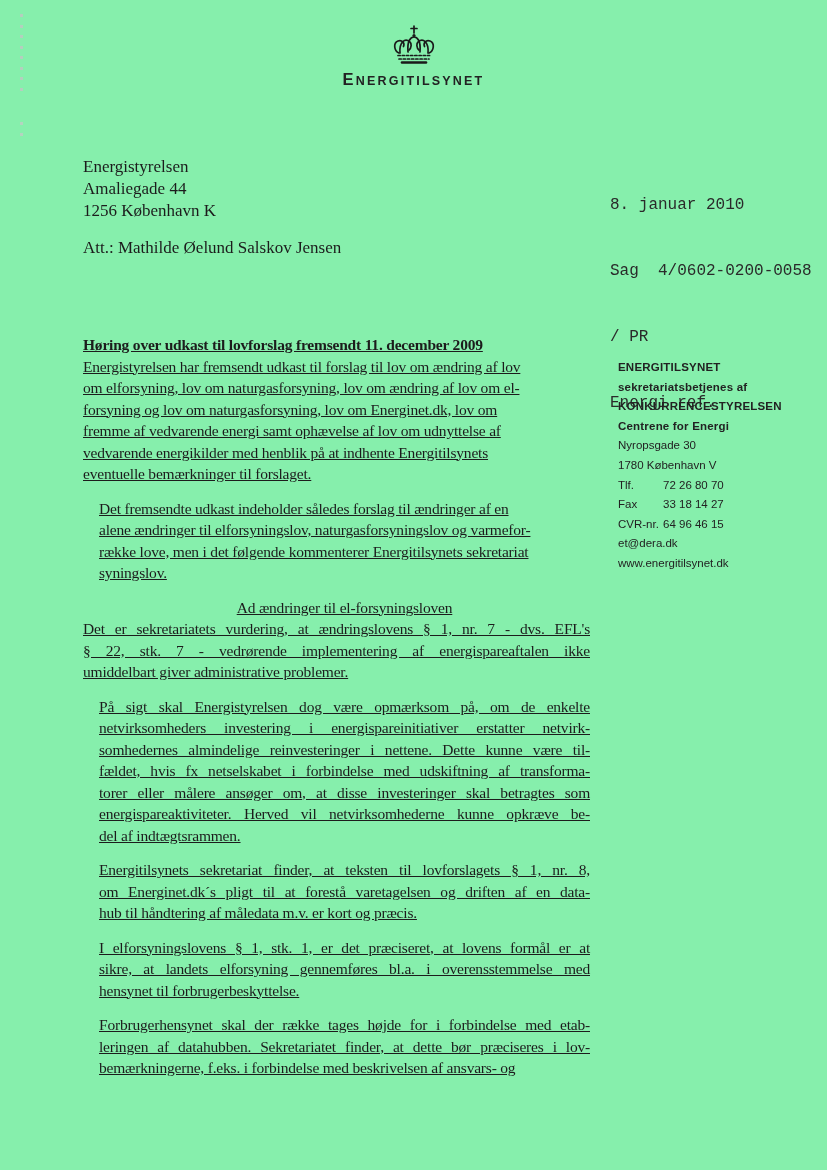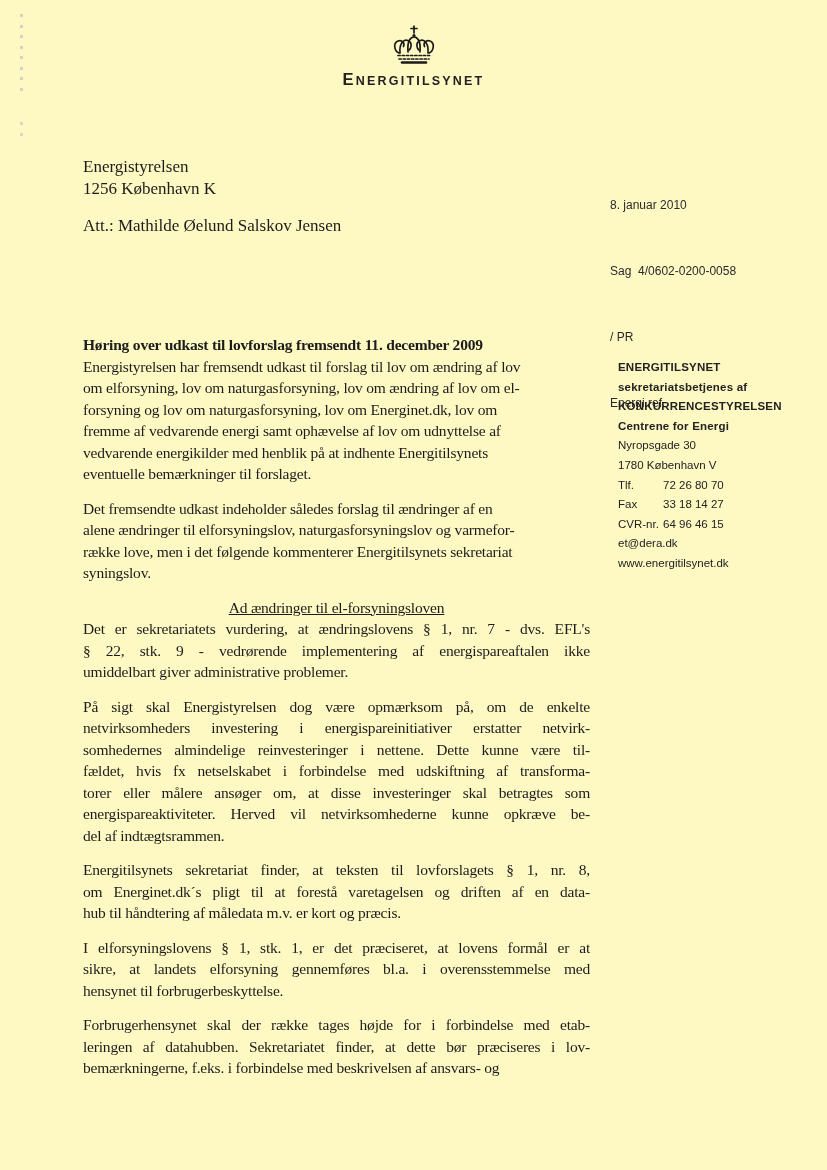--- a/index.html
+++ b/index.html
@@ -1,19 +1,19 @@
 <!DOCTYPE html>
 <html><head>
 <meta charset="utf-8">
 <style>
   html, body { margin: 0; padding: 0; background: #e8e8e8; }
   .page {
     position: relative;
     width: 827px; height: 1170px;
-    background: #fef9c3;
+    background: #86efac;
     margin: 0 auto;
     overflow: hidden;
     color: #1c1c1c;
     font-family: "Liberation Serif", serif;
   }
   
   .artifact-1 {
     position: absolute; left: 20px; top: 14px; width: 3px; height: 78px;
     background: repeating-linear-gradient(180deg, #c4c4c4 0 3px, transparent 3px 10.5px);
     opacity: .75;
@@ -39,43 +39,43 @@
   .wordmark::first-letter { font-size: 16.5px; }
   
   .recipient {
     position: absolute; left: 83px; top: 147px;
     font-size: 17px; line-height: 22px; margin-top: 9px;
   }
   .recipient .att { margin-top: 15px; }
   
   .meta {
     position: absolute; left: 610px; top: 150px;
-    font-family: Liberation Sans, sans-serif;
-    font-size: 12px; line-height: 22px;
+    font-family: Liberation Mono, monospace;
+    font-size: 16px; line-height: 22px;
     color: #2a2a2a;
     white-space: pre;
   }
   
   .sidebar {
     position: absolute; left: 618px; top: 358px;
     font-family: "Liberation Sans", sans-serif;
     font-size: 11.5px; line-height: 19.6px;
     color: #222;
     white-space: nowrap;
   }
   .sb-item.b { font-weight: bold; letter-spacing: .2px; }
   .sb-label { display: inline-block; width: 45px; }
   
   .body {
     position: absolute; left: 83px; top: 334px; width: 507px;
     font-size: 15.5px; letter-spacing: -0.2px;
   }
-  .tline { line-height: 21.5px; white-space: nowrap; }
+  .tline { line-height: 21.5px; white-space: nowrap; text-decoration: underline; }
   .tline.j { white-space: normal; text-align: justify; text-align-last: justify; }
-  .block.gap { margin-top: 13px; }
+  .block.gap { margin-top: 13px; margin-left: 16px; }
   .block.heading { font-weight: bold; }
   .block.subheading .tline { text-decoration: underline; text-align: center; }
 </style>
 </head>
 <body>
 
 <div class="page">
 
   <div class="artifact-1"></div>
   <div class="artifact-2"></div>
@@ -94,20 +94,21 @@
         <path d="M7 31.5 H39" stroke-dasharray="2.2 2"></path>
         <path d="M8 35 H38" stroke-dasharray="2.2 2"></path>
         <path d="M11 38.5 H35" stroke-width="2.6"></path>
       </g>
     </svg>
     <div class="wordmark">ENERGITILSYNET</div>
   </header>
 
   <div class="recipient">
     <div>Energistyrelsen</div>
+    <div>Amaliegade 44</div>
     <div>1256 København K</div>
     <div class="att">Att.: Mathilde Øelund Salskov Jensen</div>
   </div>
 
   <div class="meta">
     <div>8. januar 2010</div>
     <div>Sag  4/0602-0200-0058</div>
     <div>/ PR</div>
     <div>Energi ref.</div>
   </div>
@@ -142,21 +143,21 @@
         <div class="tline">Det fremsendte udkast indeholder således forslag til ændringer af en</div>
         <div class="tline">alene ændringer til elforsyningslov, naturgasforsyningslov og varmefor-</div>
         <div class="tline">række love, men i det følgende kommenterer Energitilsynets sekretariat</div>
         <div class="tline">syningslov.</div>
       </div>
       <div class="block subheading gap">
         <div class="tline">Ad ændringer til el-forsyningsloven</div>
       </div>
       <div class="block para">
         <div class="tline j">Det er sekretariatets vurdering, at ændringslovens § 1, nr. 7 - dvs. EFL's</div>
-        <div class="tline j">§ 22, stk. 9 - vedrørende implementering af energispareaftalen ikke</div>
+        <div class="tline j">§ 22, stk. 7 - vedrørende implementering af energispareaftalen ikke</div>
         <div class="tline">umiddelbart giver administrative problemer.</div>
       </div>
       <div class="block para gap">
         <div class="tline j">På sigt skal Energistyrelsen dog være opmærksom på, om de enkelte</div>
         <div class="tline j">netvirksomheders investering i energispareinitiativer erstatter netvirk-</div>
         <div class="tline j">somhedernes almindelige reinvesteringer i nettene. Dette kunne være til-</div>
         <div class="tline j">fældet, hvis fx netselskabet i forbindelse med udskiftning af transforma-</div>
         <div class="tline j">torer eller målere ansøger om, at disse investeringer skal betragtes som</div>
         <div class="tline j">energispareaktiviteter. Herved vil netvirksomhederne kunne opkræve be-</div>
         <div class="tline">del af indtægtsrammen.</div>

